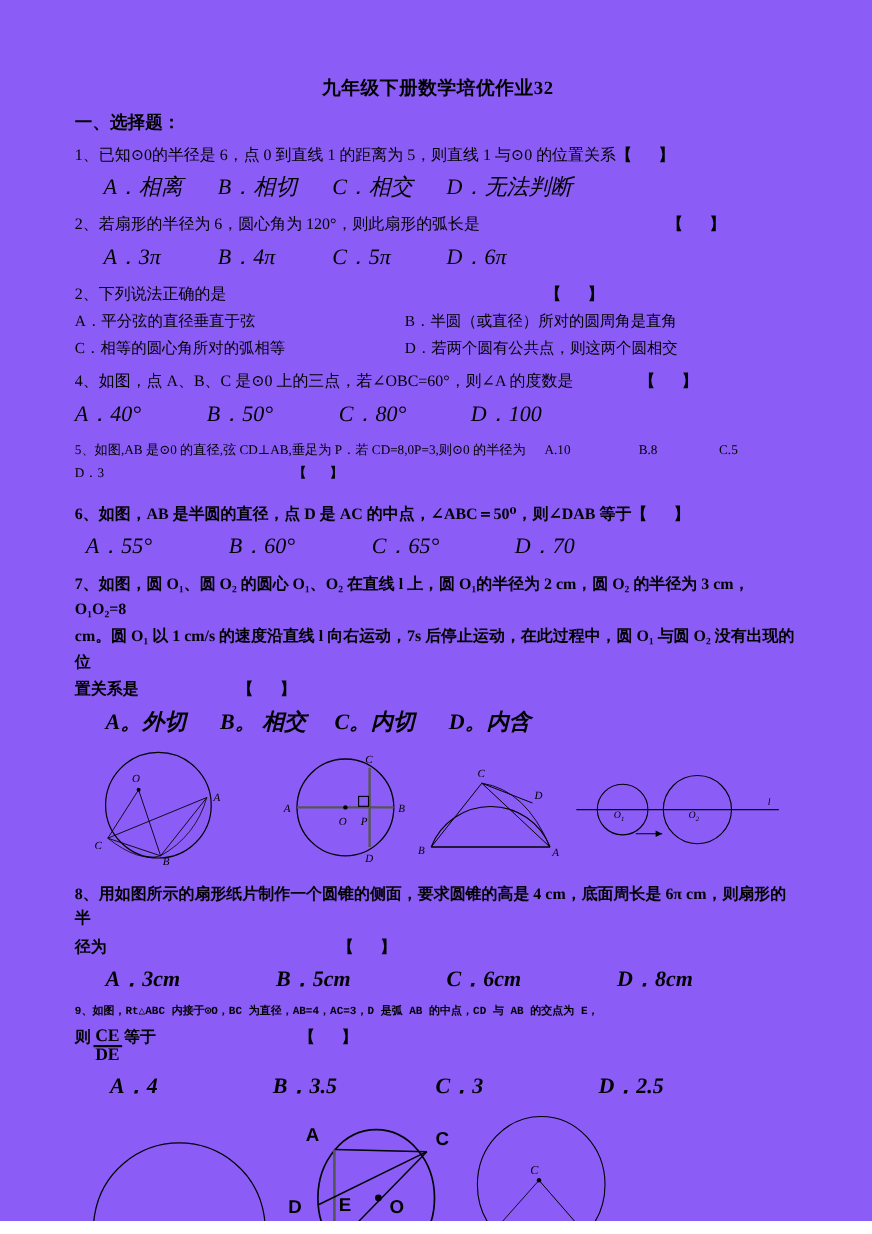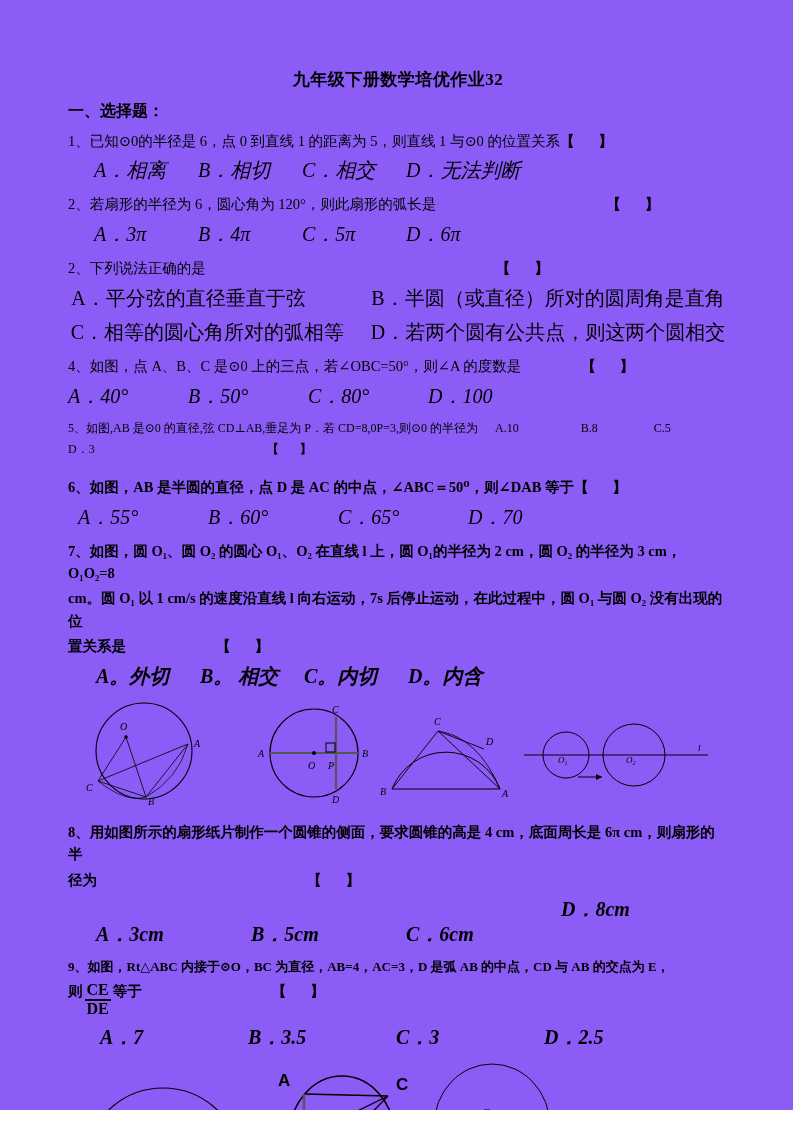--- a/index.html
+++ b/index.html
@@ -52,37 +52,36 @@
     line-height: 1.5;
     margin: 3px 0 8px 0;
     display: flex;
     font-style: italic;
   }
   .opts.indent { padding-left: 26px; }
   .opts > span { display: inline-block; }
   .opt-w2 { width: 104px; }
   .opt-w3 { width: 120px; }
   .opt-w4 { width: 130px; }
-  .opt-w5 { width: 155px; margin-top: 25px; }
+  .opt-w5 { width: 155px; }
   .opt-w6 { width: 148px; }
   .bracket {
     font-weight: bold;
     letter-spacing: 1px;
     white-space: pre;
   }
   .row-flex { display: flex; align-items: baseline; }
   .spacer-lg { display: inline-block; width: 170px; }
   .spacer-md { display: inline-block; width: 120px; }
   .spacer-sm { display: inline-block; width: 60px; }
   .two-col {
     display: flex;
-    font-size: 20px;
+    font-size: 14px;
     line-height: 1.6;
     margin: 2px 0;
-    justify-content: center;
   }
   .two-col .c1 { width: 300px; }
   .frac {
     display: inline-block;
     vertical-align: middle;
     text-align: center;
     font-size: 16px;
     line-height: 1.05;
     margin: 0 2px;
     position: relative;
@@ -139,21 +138,21 @@
     <div class="two-col">
       <span class="c1">A．平分弦的直径垂直于弦</span>
       <span>B．半圆（或直径）所对的圆周角是直角</span>
     </div>
     <div class="two-col" style="margin-bottom:7px;">
       <span class="c1">C．相等的圆心角所对的弧相等</span>
       <span>D．若两个圆有公共点，则这两个圆相交</span>
     </div>
 
     <div class="q">
-      <span>4、如图，点 A、B、C 是⊙0 上的三点，若∠OBC=50°，则∠A 的度数是</span><span class="spacer-sm"></span><span class="bracket">【     】</span>
+      <span>4、如图，点 A、B、C 是⊙0 上的三点，若∠OBC=60°，则∠A 的度数是</span><span class="spacer-sm"></span><span class="bracket">【     】</span>
     </div>
     <div class="opts">
       <span class="opt-w3">A．40°</span>
       <span class="opt-w3">B．50°</span>
       <span class="opt-w3">C．80°</span>
       <span>D．100</span>
     </div>
 
     <div class="q q-small">
       <span>5、如图,AB 是⊙0 的直径,弦 CD⊥AB,垂足为 P．若 CD=8,0P=3,则⊙0 的半径为</span>
@@ -246,33 +245,33 @@
     <div class="q bold">
       <span>径为</span><span style="display:inline-block;width:210px;"></span><span class="bracket">【     】</span>
     </div>
     <div class="opts" style="padding-left:28px;font-weight:bold;">
       <span class="opt-w5">A．3cm</span>
       <span class="opt-w5">B．5cm</span>
       <span class="opt-w5">C．6cm</span>
       <span>D．8cm</span>
     </div>
 
-    <div class="q bold" style="font-size:13px;">9、如图，Rt△ABC 内接于⊙O，BC 为直径，AB=4，AC=3，D 是弧 AB 的中点，CD 与 AB 的交点为 E，</div>
+    <div class="q bold" style="font-size:10px;font-family:Liberation Mono, monospace;">9、如图，Rt△ABC 内接于⊙O，BC 为直径，AB=4，AC=3，D 是弧 AB 的中点，CD 与 AB 的交点为 E，</div>
     <div class="q bold row-flex">
       <span>则</span>
       <span class="frac">
         <span class="num">CE</span>
         <span class="den">DE</span>
       </span>
       <span>等于</span>
       <span style="display:inline-block;width:130px;"></span>
       <span class="bracket">【     】</span>
     </div>
     <div class="opts" style="padding-left:32px;font-weight:bold;">
-      <span class="opt-w6">A．7</span>
+      <span class="opt-w6">A．4</span>
       <span class="opt-w6">B．3.5</span>
       <span class="opt-w6">C．3</span>
       <span>D．2.5</span>
     </div>
 
     <div class="figrow2">
 
       <svg class="fig-abs" style="left:14px;" width="180" height="150" viewBox="0 0 180 150">
         <path d="M84 122 L14 146 A78 78 0 1 1 148 146 Z" fill="none" stroke="#000" stroke-width="1.1"></path>
       </svg>

